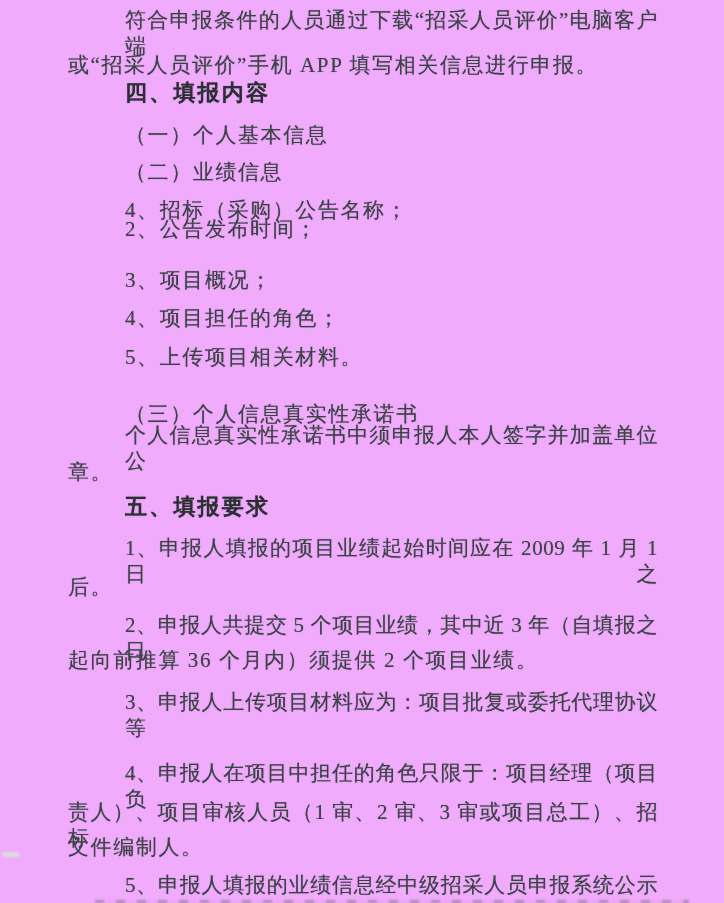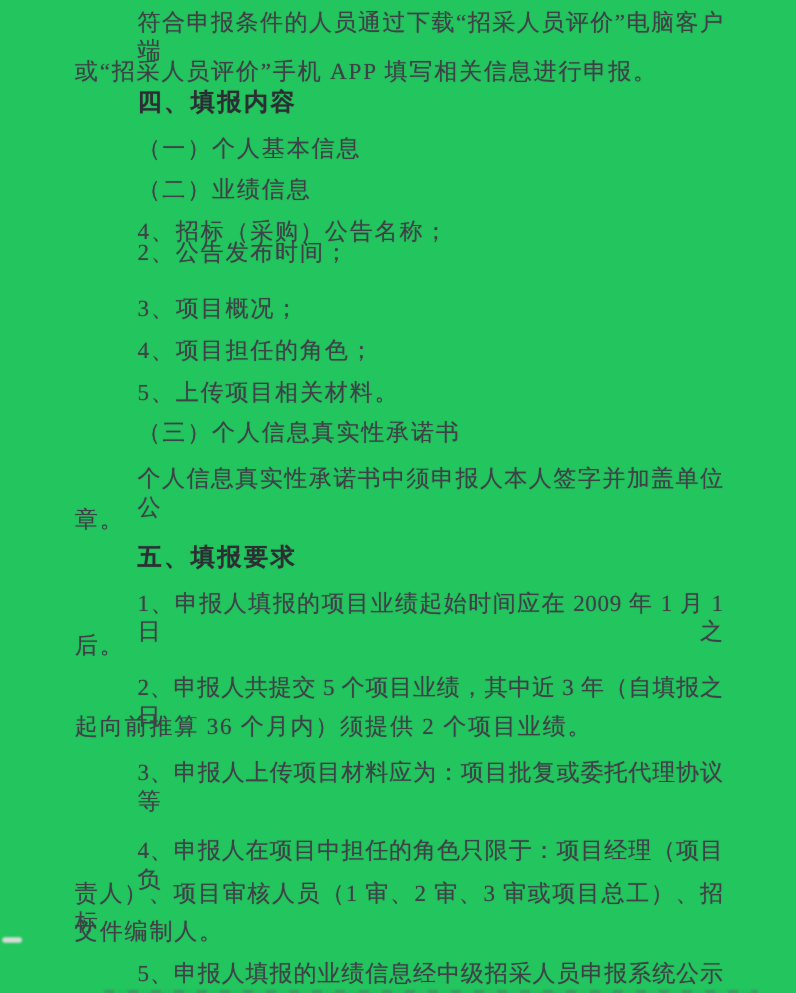--- a/index.html
+++ b/index.html
@@ -5,21 +5,21 @@
   html, body {
     margin: 0;
     padding: 0;
     background: #ffffff;
   }
   .page {
     position: relative;
     width: 724px;
     height: 903px;
     overflow: hidden;
-    background: #22c55e;
+    background: #f0abfc;
     font-family: "Liberation Serif", "DejaVu Serif", serif;
     color: #3d4247;
   }
   
   .ln {
     position: absolute;
     margin: 0;
     font-size: 21px;
     line-height: 26px;
     letter-spacing: 1.6px;
@@ -54,21 +54,21 @@
   .p1  { top: 7px; }
   .p2  { top: 52px; }
   .p3  { top: 80px; text-align: center; }
   .p4  { top: 122px; }
   .p5  { top: 159px; }
   .p6  { top: 197px; }
   .p7  { top: 216px; }
   .p8  { top: 267px; }
   .p9  { top: 305px; }
   .p10 { top: 344px; }
-  .p11 { top: 380px; text-align: center; }
+  .p11 { top: 401px; text-align: center; }
   .p12 { top: 422px; }
   .p13 { top: 459px; }
   .p14 { top: 494px; }
   .p15 { top: 535px; }
   .p16 { top: 574px; }
   .p17 { top: 612px; }
   .p18 { top: 647px; }
   .p19 { top: 689px; }
   .p20 { top: 722px; }
   .p21 { top: 760px; }

